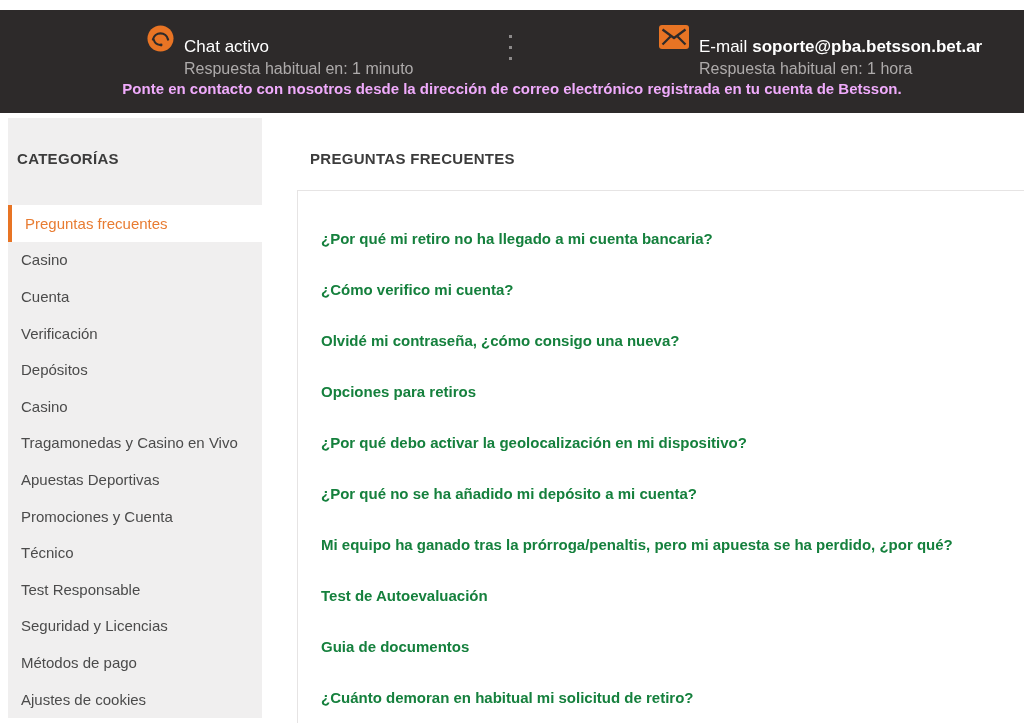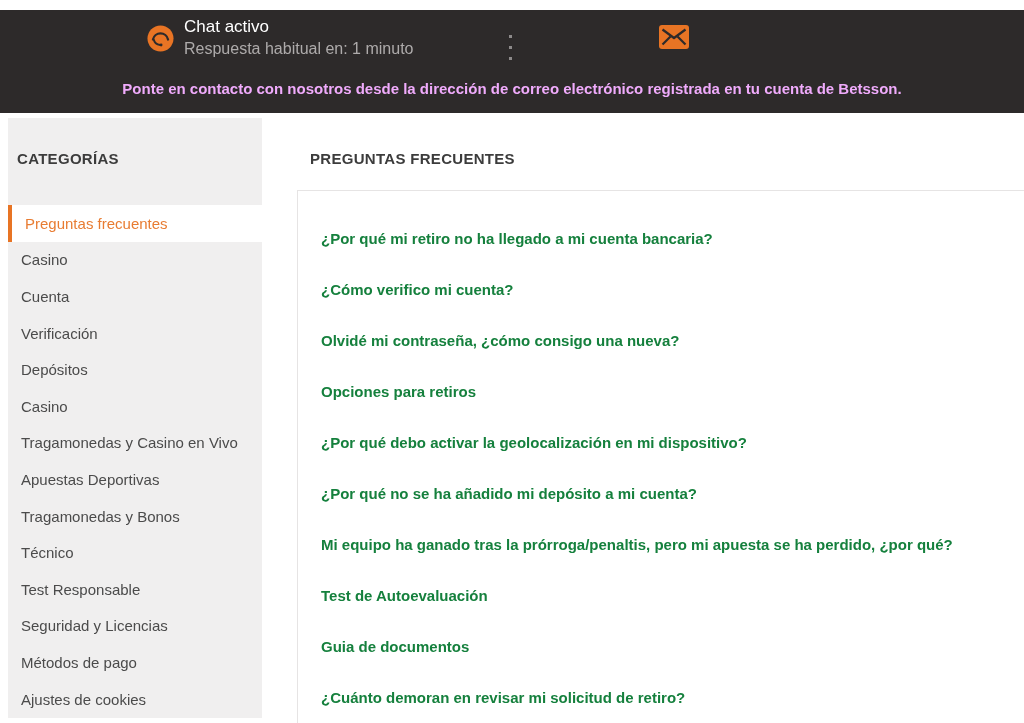--- a/index.html
+++ b/index.html
@@ -12,21 +12,21 @@
     color:#3c3c3c;
   }
 
   
   .topbar {
     position:absolute; left:0; top:10px; width:1024px; height:103px;
     background:#2d2a2a;
   }
   .contact-block { position:absolute; display:flex; align-items:flex-start; cursor:pointer; }
   .contact-block .icon-wrap { flex:0 0 auto; }
-  .contact-block .txt { margin-left:10px; }
+  .contact-block .txt { margin-left:10px;margin-top:20px; }
   .contact-title { font-size:17px; line-height:22px; color:#ffffff; white-space:nowrap; }
   .contact-title b { font-weight:bold; }
   .contact-sub { font-size:16px; line-height:14px; color:#aeabab; margin-top:4px; white-space:nowrap; }
 
   .chat-block { left:147px; top:6px; }
   .chat-block .icon-wrap { margin-top:9px; }
   .email-block { left:659px; top:6px; }
   .email-block .icon-wrap { margin-top:9px; }
   .email-addr { margin-left:5px; }
 
@@ -119,20 +119,26 @@
   </div>
 
   <div class="contact-block email-block">
     <span class="icon-wrap">
       <svg width="30" height="24" viewBox="0 0 30 24">
         <rect x="0" y="0" width="30" height="24" rx="3" fill="#e87424"></rect>
         <path d="M3.5 4.5 L15 13 L26.5 4.5" fill="none" stroke="#2d2a2a" stroke-width="2.2" stroke-linejoin="round"></path>
         <path d="M3.5 19.5 L11.5 11.5 M26.5 19.5 L18.5 11.5" fill="none" stroke="#2d2a2a" stroke-width="2.2"></path>
       </svg>
     </span>
+    <span class="txt">
+      <span class="contact-title">
+        <span>E-mail</span><b class="email-addr">soporte@pba.betsson.bet.ar</b>
+      </span>
+      <div class="contact-sub">Respuesta habitual en: 1 hora</div>
+    </span>
   </div>
 
   <div class="topbar-message">Ponte en contacto con nosotros desde la dirección de correo electrónico registrada en tu cuenta de Betsson.</div>
 </div>
 
 <div class="sidebar-head">CATEGORÍAS</div>
 
 <ul class="sidebar-list">
 
     <li class="active">Preguntas frecuentes</li>
@@ -144,21 +150,21 @@
     <li>Verificación</li>
 
     <li>Depósitos</li>
 
     <li>Casino</li>
 
     <li>Tragamonedas y Casino en Vivo</li>
 
     <li>Apuestas Deportivas</li>
 
-    <li>Tragamonedas y Bonos</li>
+    <li>Promociones y Cuenta</li>
 
     <li>Técnico</li>
 
     <li>Test Responsable</li>
 
     <li>Seguridad y Licencias</li>
 
     <li>Métodos de pago</li>
 
     <li>Ajustes de cookies</li>
@@ -180,15 +186,15 @@
       <li>¿Por qué debo activar la geolocalización en mi dispositivo?</li>
 
       <li>¿Por qué no se ha añadido mi depósito a mi cuenta?</li>
 
       <li>Mi equipo ha ganado tras la prórroga/penaltis, pero mi apuesta se ha perdido, ¿por qué?</li>
 
       <li>Test de Autoevaluación</li>
 
       <li>Guia de documentos</li>
 
-      <li>¿Cuánto demoran en revisar mi solicitud de retiro?</li>
+      <li>¿Cuánto demoran en habitual mi solicitud de retiro?</li>
     </ul>
 </div>
 
 </body></html>

